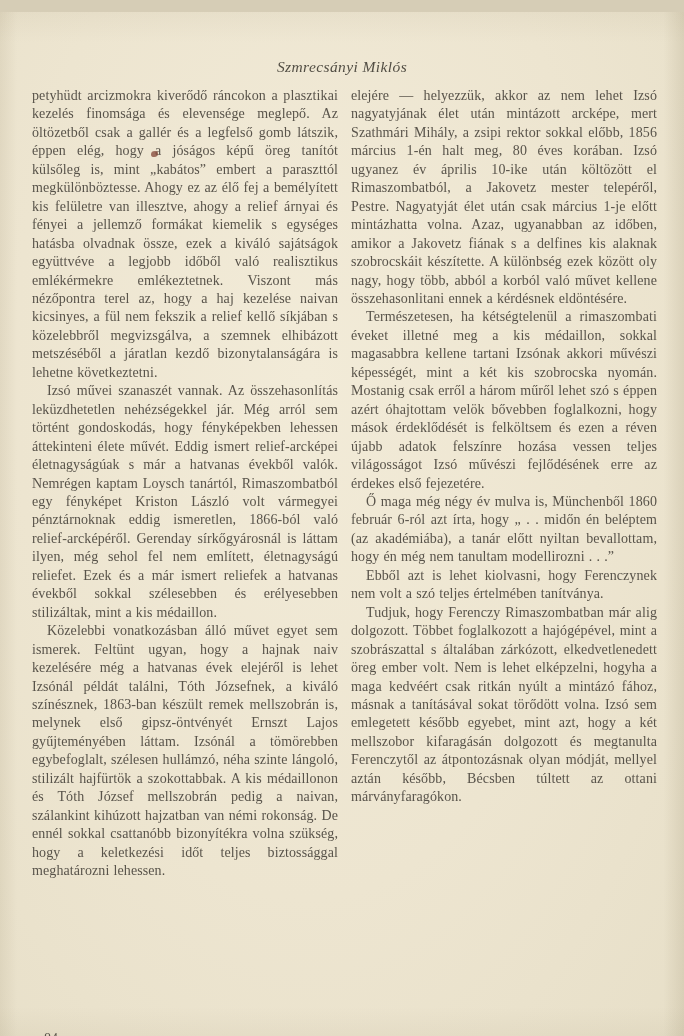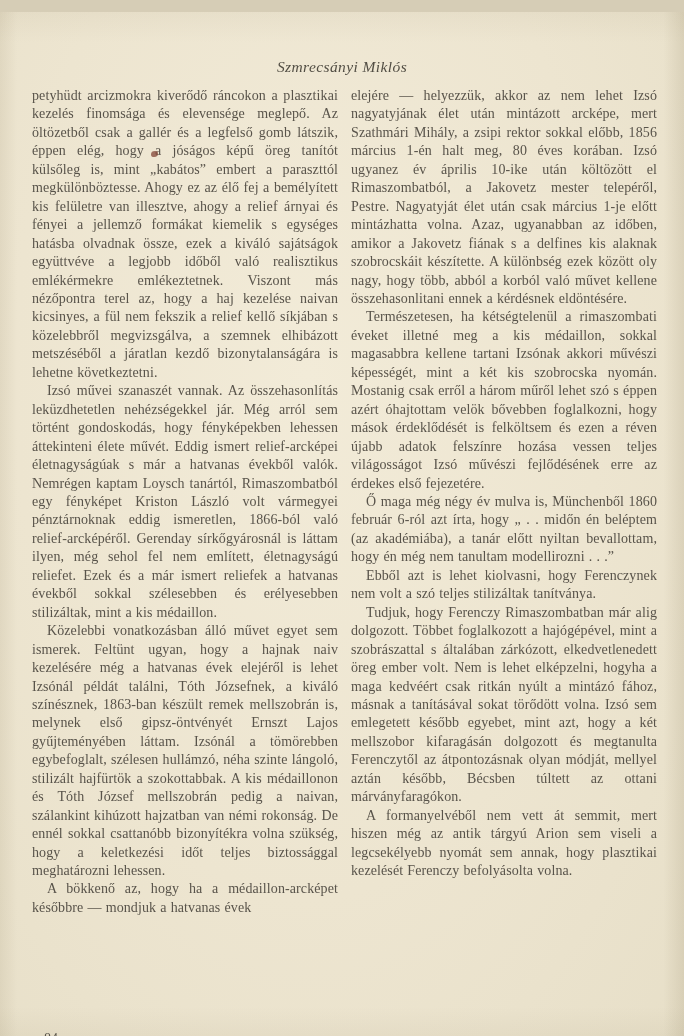--- a/index.html
+++ b/index.html
@@ -54,29 +54,27 @@
 
 <div class="page">
 
   <div class="running-head">Szmrecsányi Miklós</div>
 
   <div class="columns">
     <div class="col">
         <p class="">petyhüdt arcizmokra kiverődő ráncokon a plasztikai kezelés finomsága és elevensége meglepő. Az öltözetből csak a gallér és a legfelső gomb látszik, éppen elég, hogy a jóságos képű öreg tanítót külsőleg is, mint „kabátos” embert a paraszttól megkülönböztesse. Ahogy ez az élő fej a bemélyített kis felületre van illesztve, ahogy a relief árnyai és fényei a jellemző formákat kiemelik s egységes hatásba olvadnak össze, ezek a kiváló sajátságok együttvéve a legjobb időből való realisztikus emlékérmekre emlékeztetnek. Viszont más nézőpontra terel az, hogy a haj kezelése naivan kicsinyes, a fül nem fekszik a relief kellő síkjában s közelebbről megvizsgálva, a szemnek elhibázott metszéséből a járatlan kezdő bizonytalanságára is lehetne következtetni.</p>
         <p class="indent">Izsó művei szanaszét vannak. Az összehasonlítás leküzdhetetlen nehézségekkel jár. Még arról sem történt gondoskodás, hogy fényképekben lehessen áttekinteni élete művét. Eddig ismert relief-arcképei életnagyságúak s már a hatvanas évekből valók. Nemrégen kaptam Loysch tanártól, Rimaszombatból egy fényképet Kriston László volt vármegyei pénztárnoknak eddig ismeretlen, 1866-ból való relief-arcképéről. Gerenday sírkőgyárosnál is láttam ilyen, még sehol fel nem említett, életnagyságú reliefet. Ezek és a már ismert reliefek a hatvanas évekből sokkal szélesebben és erélyesebben stilizáltak, mint a kis médaillon.</p>
         <p class="indent">Közelebbi vonatkozásban álló művet egyet sem ismerek. Feltünt ugyan, hogy a hajnak naiv kezelésére még a hatvanas évek elejéről is lehet Izsónál példát találni, Tóth Józsefnek, a kiváló színésznek, 1863-ban készült remek mellszobrán is, melynek első gipsz-öntvényét Ernszt Lajos gyűjteményében láttam. Izsónál a tömörebben egybefoglalt, szélesen hullámzó, néha szinte lángoló, stilizált hajfürtök a szokottabbak. A kis médaillonon és Tóth József mellszobrán pedig a naivan, szálankint kihúzott hajzatban van némi rokonság. De ennél sokkal csattanóbb bizonyítékra volna szükség, hogy a keletkezési időt teljes biztossággal meghatározni lehessen.</p>
-        <p class="indent">A bökkenő az, hogy ha a médaillon-arcképet későbbre — mondjuk a hatvanas évek</p>
       </div>
     <div class="col">
         <p class="">elejére — helyezzük, akkor az nem lehet Izsó nagyatyjának élet után mintázott arcképe, mert Szathmári Mihály, a zsipi rektor sokkal előbb, 1856 március 1-én halt meg, 80 éves korában. Izsó ugyanez év április 10-ike után költözött el Rimaszombatból, a Jakovetz mester telepéről, Pestre. Nagyatyját élet után csak március 1-je előtt mintázhatta volna. Azaz, ugyanabban az időben, amikor a Jakovetz fiának s a delfines kis alaknak szobrocskáit készítette. A különbség ezek között oly nagy, hogy több, abból a korból való művet kellene összehasonlitani ennek a kérdésnek eldöntésére.</p>
         <p class="indent">Természetesen, ha kétségtelenül a rimaszombati éveket illetné meg a kis médaillon, sokkal magasabbra kellene tartani Izsónak akkori művészi képességét, mint a két kis szobrocska nyomán. Mostanig csak erről a három műről lehet szó s éppen azért óhajtottam velök bővebben foglalkozni, hogy mások érdeklődését is felköltsem és ezen a réven újabb adatok felszínre hozása vessen teljes világosságot Izsó művészi fejlődésének erre az érdekes első fejezetére.</p>
         <p class="indent">Ő maga még négy év mulva is, Münchenből 1860 február 6-ról azt írta, hogy „ . . midőn én beléptem (az akadémiába), a tanár előtt nyiltan bevallottam, hogy én még nem tanultam modellirozni . . .”</p>
-        <p class="indent">Ebből azt is lehet kiolvasni, hogy Ferenczynek nem volt a szó teljes stilizáltak tanítványa.</p>
+        <p class="indent">Ebből azt is lehet kiolvasni, hogy Ferenczynek nem volt a szó teljes értelmében tanítványa.</p>
         <p class="indent">Tudjuk, hogy Ferenczy Rimaszombatban már alig dolgozott. Többet foglalkozott a hajógépével, mint a szobrászattal s általában zárkózott, elkedvetlenedett öreg ember volt. Nem is lehet elképzelni, hogyha a maga kedvéért csak ritkán nyúlt a mintázó fához, másnak a tanításával sokat törődött volna. Izsó sem emlegetett később egyebet, mint azt, hogy a két mellszobor kifaragásán dolgozott és megtanulta Ferenczytől az átpontozásnak olyan módját, mellyel aztán később, Bécsben túltett az ottani márványfaragókon.</p>
-        <p class="indent">A formanyelvéből nem vett át semmit, mert hiszen még az antik tárgyú Arion sem viseli a legcsekélyebb nyomát sem annak, hogy plasztikai kezelését Ferenczy befolyásolta volna.</p>
       </div>
   </div>
 
   <span class="ink-blot"></span>
 
   <div class="page-number">84</div>
 
 </div>
 
 </body></html>

